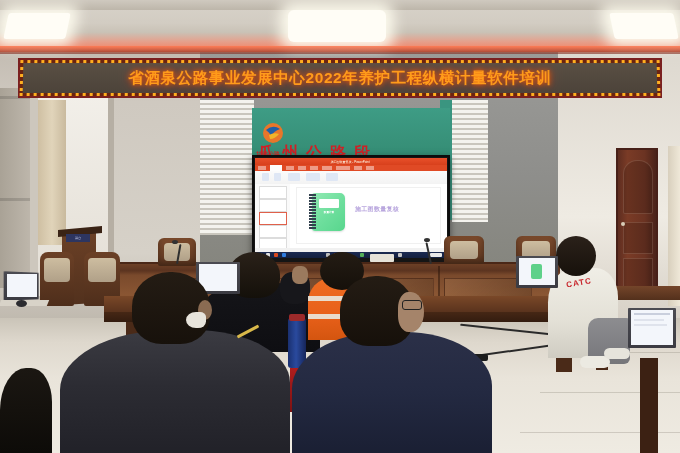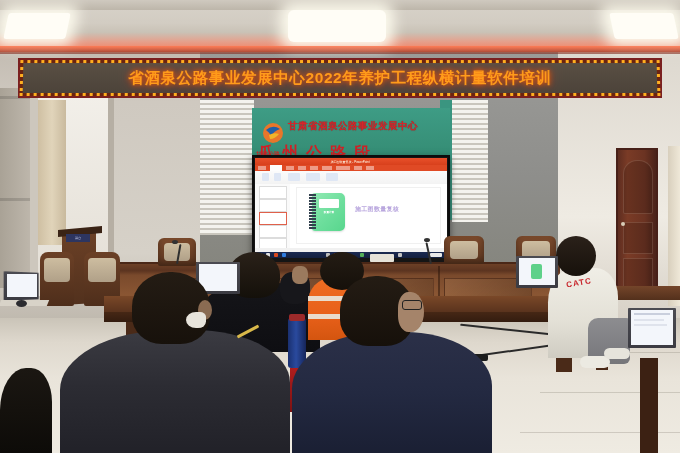--- a/index.html
+++ b/index.html
@@ -268,21 +268,20 @@
   <div class="abs" id="door-knob"></div>
 
   <div class="abs" id="greenboard"></div>
   <div class="abs" id="gb-logo">
     <svg width="22" height="22" viewBox="0 0 22 22">
       <circle cx="11" cy="11" r="10" fill="#e8762a"></circle>
       <path d="M4 8 Q11 2 18 7 Q12 9 9 14 Q7 10 4 8Z" fill="#1f5fa8"></path>
       <path d="M7 13 Q12 10 17 12 Q13 17 8 17 Z" fill="#f0b429"></path>
     </svg>
   </div>
-  <div class="abs" id="gb-line1">甘肃省酒泉公路事业发展中心</div>
   <div class="abs" id="gb-small">甘肃公路</div>
   <div class="abs" id="gb-line2">瓜州公路段</div>
 
   <div class="abs" id="ceiling"></div>
   <div class="abs ceil-beam"></div>
   <div class="abs ceil-light" id="cl1"></div>
   <div class="abs ceil-light" id="cl2"></div>
   <div class="abs ceil-light" id="cl3"></div>
   <div class="abs" id="ceil-rim"></div>
 

